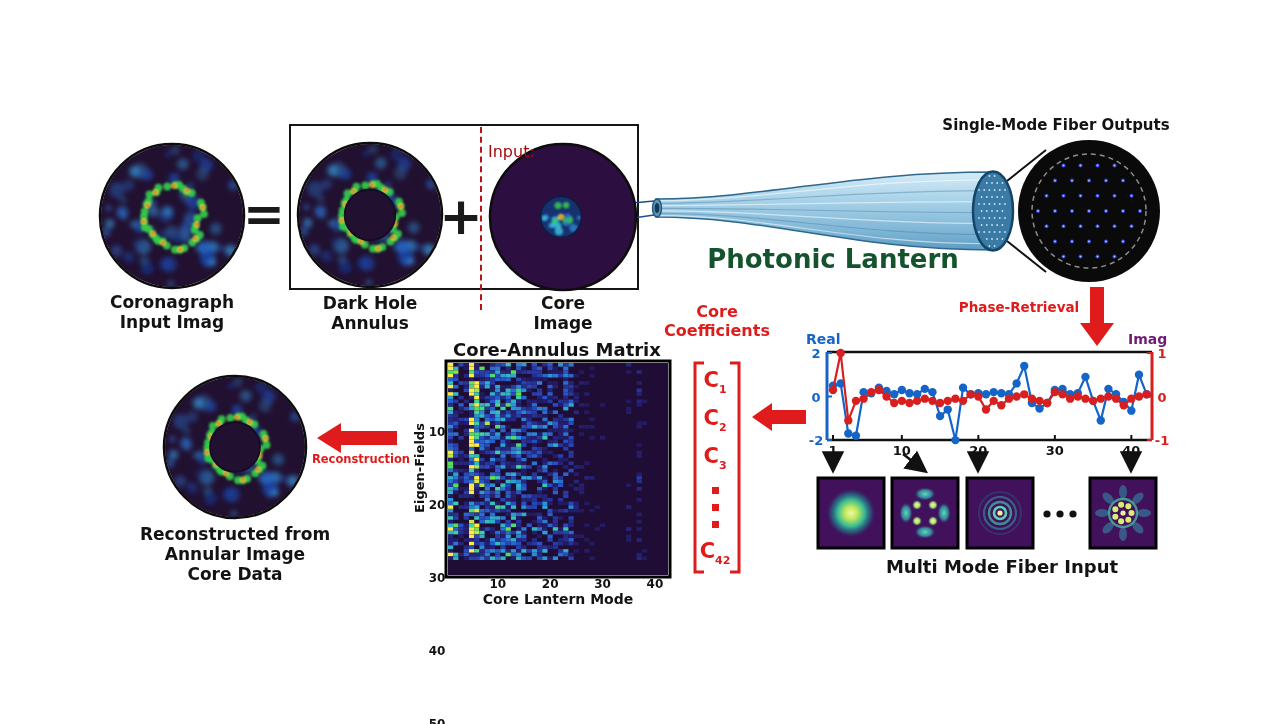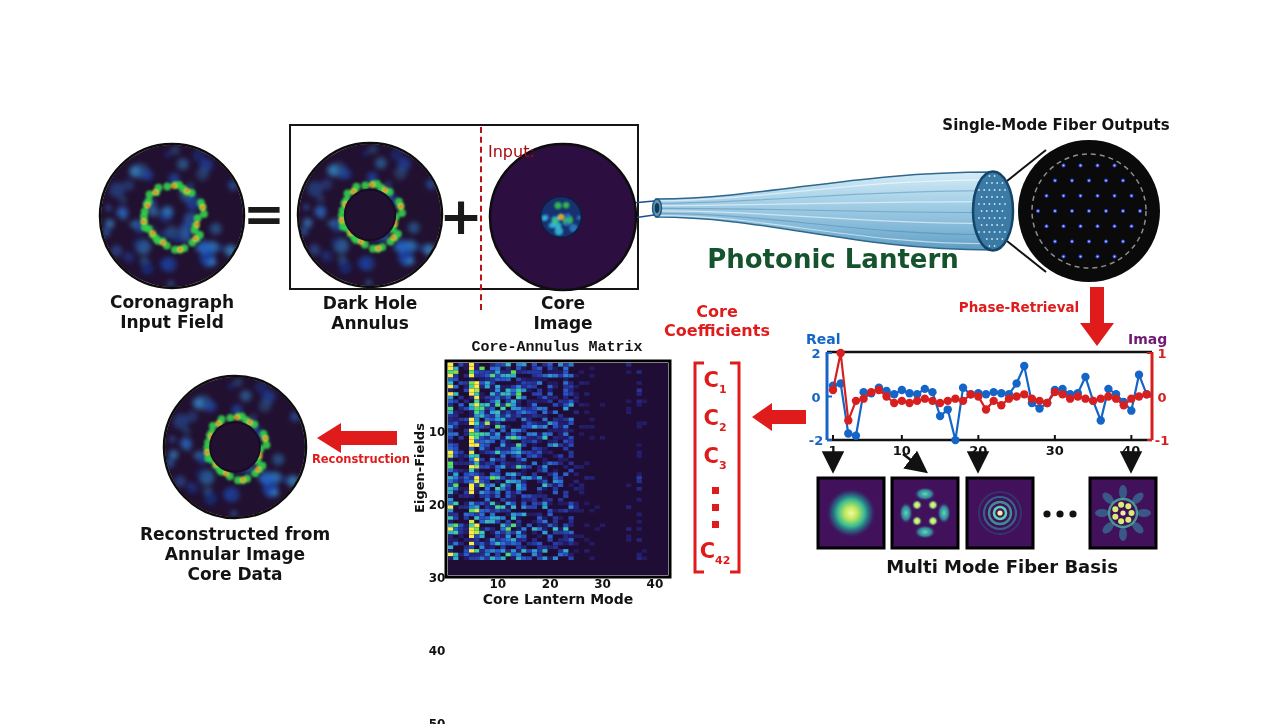--- a/index.html
+++ b/index.html
@@ -1816,49 +1816,49 @@
           <rect x="589.4" y="556.4" width="5.2" height="3.6" fill="rgb(35,27,101)"></rect>
           <rect x="636.6" y="556.4" width="5.2" height="3.6" fill="rgb(37,39,127)"></rect>
           <rect x="641.8" y="556.4" width="5.2" height="3.6" fill="rgb(34,26,95)"></rect>
           <rect x="446" y="361" width="224" height="216" fill="none" stroke="#000" stroke-width="3"></rect>
         </g>
       </g>
   </svg>
 
   <div class="cap" style="left:172px;top:292px;">
     <div>Coronagraph</div>
-    <div>Input Field</div>
+    <div>Input Imag</div>
   </div>
   <div class="opsign" style="left:264px;top:214px;font-size:50px;">=</div>
   <div class="cap" style="left:370px;top:293px;">
     <div>Dark Hole</div>
     <div>Annulus</div>
   </div>
   <div class="opsign" style="left:461px;top:216px;font-size:52px;">+</div>
   <div class="abs" style="left:488px;top:128px;font-size:16px;font-weight:normal;color:#a50d0d;margin-top:14px;">Input:</div>
   <div class="cap" style="left:563px;top:293px;">
     <div>Core</div>
     <div>Image</div>
   </div>
 
   <div class="cap" style="left:833px;top:244px;font-size:26px;color:#14532d;">Photonic Lantern</div>
   <div class="cap" style="left:1056px;top:117px;font-size:15px;">Single-Mode Fiber Outputs</div>
   <div class="cap redcap" style="left:1019px;top:300px;font-size:13.5px;">Phase-Retrieval</div>
 
   <div class="abs" style="left:806px;top:331px;font-size:14px;font-weight:bold;color:#1565c8;">Real</div>
   <div class="abs" style="left:1128px;top:331px;font-size:14px;font-weight:bold;color:#701a75;">Imag</div>
 
-  <div class="cap" style="left:1002px;top:556px;font-size:18px;">Multi Mode Fiber Basis</div>
+  <div class="cap" style="left:1002px;top:556px;font-size:18px;">Multi Mode Fiber Input</div>
 
   <div class="cap redcap" style="left:717px;top:303px;font-size:16px;">
     <div>Core</div>
     <div>Coefficients</div>
   </div>
 
-  <div class="cap" style="left:557px;top:339px;font-size:15px;font-family:Liberation Mono, monospace;">Core-Annulus Matrix</div>
+  <div class="cap" style="left:557px;top:339px;font-size:18px;">Core-Annulus Matrix</div>
   <div class="cap" style="left:558px;top:591px;font-size:14px;">Core Lantern Mode</div>
   <div id="eigenlab">Eigen-Fields</div>
 
   <div class="cap redcap" style="left:361px;top:453px;font-size:11.5px;">Reconstruction</div>
   <div class="cap" style="left:235px;top:524px;">
     <div>Reconstructed from</div>
     <div>Annular Image</div>
     <div>Core Data</div>
   </div>
 <div class="tlab" style="position: absolute; transform: translate(-50%, -50%); font-weight: bold; white-space: nowrap; font-size: 13px; color: rgb(17, 17, 17); left: 833px; top: 450px;">1</div>

